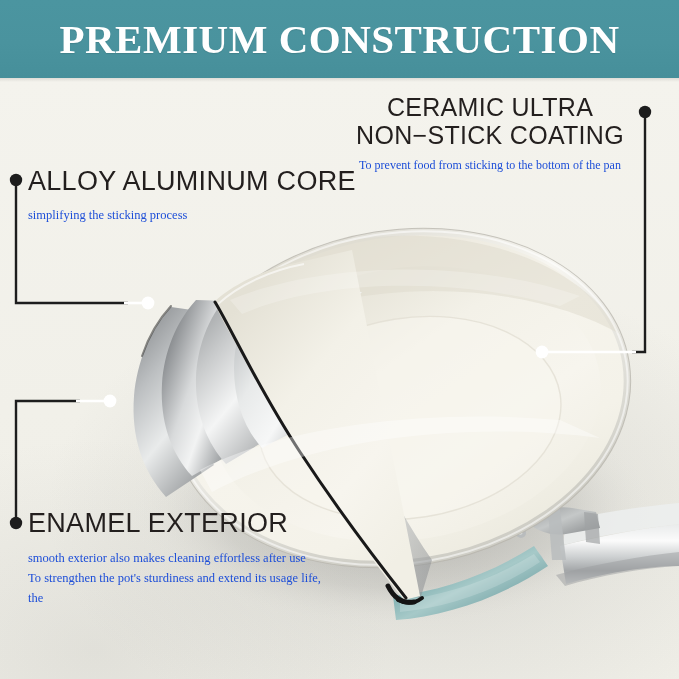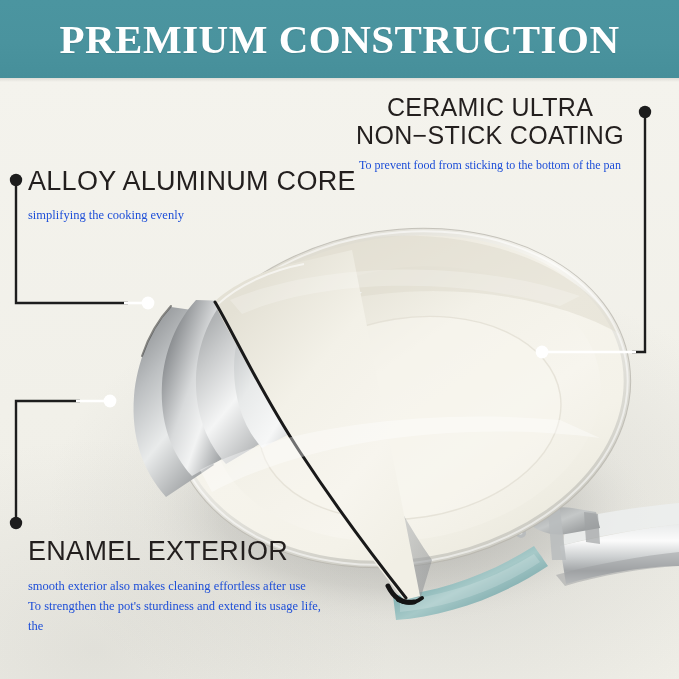--- a/index.html
+++ b/index.html
@@ -52,21 +52,21 @@
     font-family:Liberation Serif, serif;
     font-size:12.5px;line-height:1.62;color:#1d4ed8;font-weight:400;
   }
   #callout-ceramic{left:330px;top:94px;width:320px;text-align:center;}
   #callout-ceramic .c-title{font-size:25px;}
   #callout-ceramic .c-body{font-size:12px;margin-top:7px;}
 
   #callout-alloy{left:28px;top:167px;width:310px;}
   #callout-alloy .c-body{margin-top:8px;width:270px;}
 
-  #callout-enamel{left:28px;top:537px;width:330px;}
+  #callout-enamel{left:28px;top:509px;width:330px;}
   #callout-enamel .c-body{margin-top:9px;width:300px;}
 
   
   .lines{position:absolute;left:0;top:0;width:679px;height:679px;pointer-events:none;}
 </style>
 </head>
 <body>
 
 <div id="stage">
 
@@ -265,21 +265,21 @@
     <div class="c-title">
       <div>CERAMIC ULTRA</div>
       <div>NON−STICK COATING</div>
     </div>
     <div class="c-body">To prevent food from sticking to the bottom of the pan</div>
   </div>
 
   <div class="callout" id="callout-alloy">
     <div class="c-title">ALLOY ALUMINUM CORE</div>
     <div class="c-body">
-      <div>simplifying the cooking evenly</div>
+      <div>simplifying the sticking process</div>
     </div>
   </div>
 
   <div class="callout" id="callout-enamel">
     <div class="c-title">ENAMEL EXTERIOR</div>
     <div class="c-body">
       <div>smooth exterior also makes cleaning effortless after use</div>
       <div>To strengthen the pot's sturdiness and extend its usage life, the</div>
     </div>
   </div>

